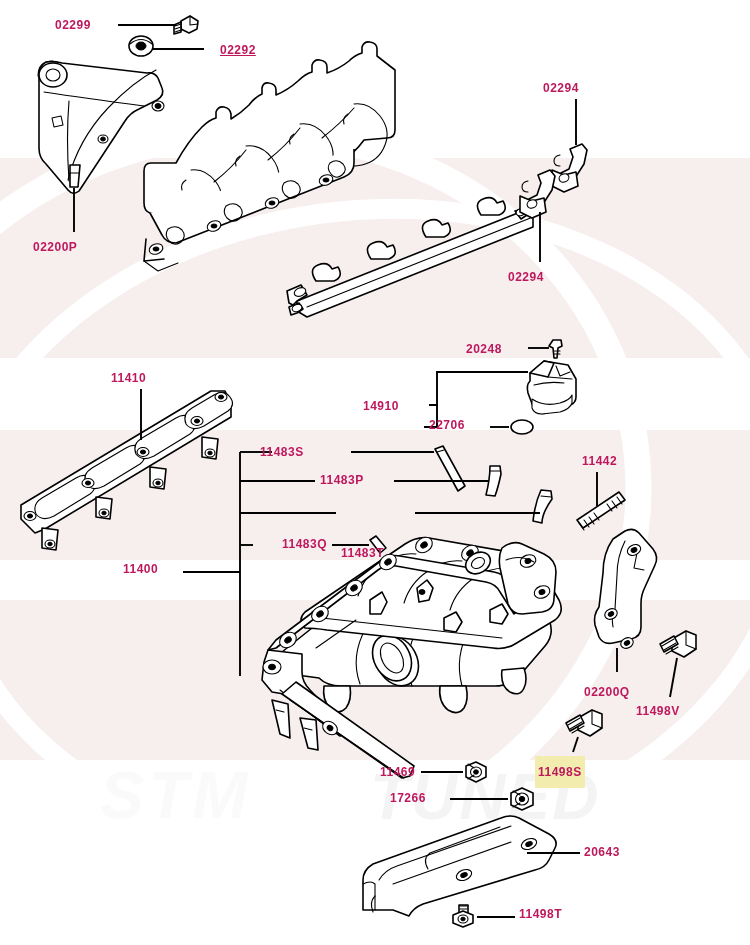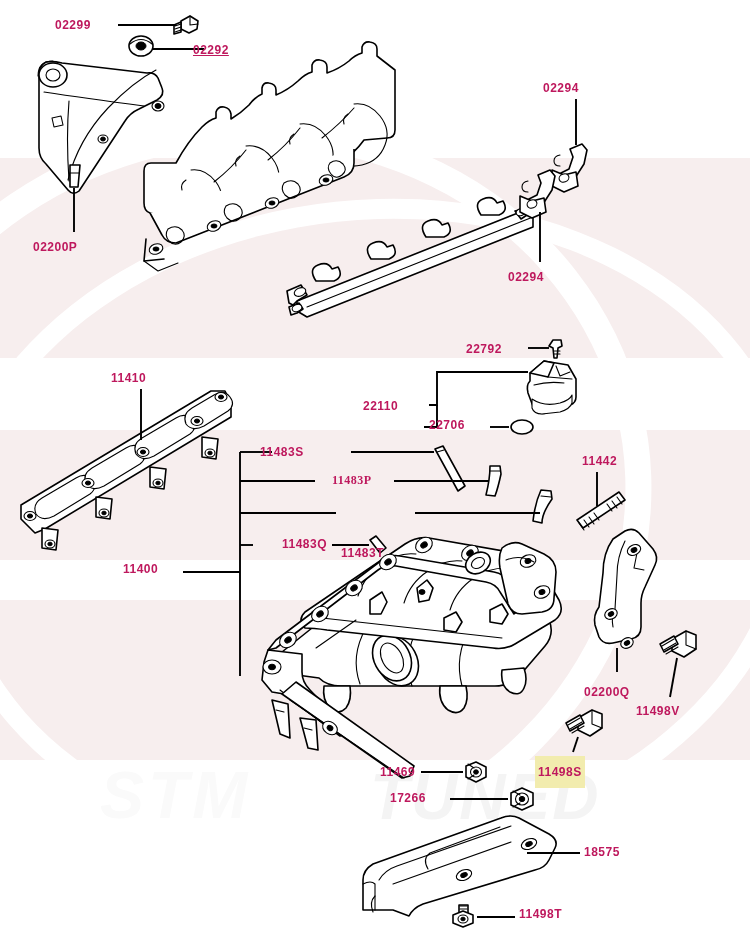--- a/index.html
+++ b/index.html
@@ -520,35 +520,35 @@
     <path class="leader" d="M421 772 L463 772"></path>
 
     <path class="leader" d="M450 799 L508 799"></path>
 
     <path class="leader" d="M527 853 L580 853"></path>
 
     <path class="leader" d="M477 917 L515 917"></path>
   </svg>
 
   <div class="lbl" style="left:55px;  top:19px;">02299</div>
-  <div class="lbl" style="left:193px; top:44px;text-decoration:underline;">02292</div>
+  <div class="lbl" style="left:220px; top:44px;text-decoration:underline;">02292</div>
   <div class="lbl" style="left:33px;  top:241px;">02200P</div>
   <div class="lbl" style="left:543px; top:82px;">02294</div>
   <div class="lbl" style="left:508px; top:271px;">02294</div>
-  <div class="lbl" style="left:466px; top:343px;">22792</div>
-  <div class="lbl" style="left:363px; top:400px;">22110</div>
+  <div class="lbl" style="left:466px; top:343px;">20248</div>
+  <div class="lbl" style="left:363px; top:400px;">14910</div>
   <div class="lbl" style="left:429px; top:419px;">22706</div>
   <div class="lbl" style="left:111px; top:372px;">11410</div>
   <div class="lbl" style="left:260px; top:446px;">11483S</div>
-  <div class="lbl" style="left:332px; top:474px;font-family:Liberation Serif, serif;">11483P</div>
+  <div class="lbl" style="left:320px; top:474px;">11483P</div>
   <div class="lbl" style="left:341px; top:530px;margin-top:17px;">11483T</div>
   <div class="lbl" style="left:258px; top:538px;margin-left:24px;">11483Q</div>
   <div class="lbl" style="left:123px; top:563px;">11400</div>
   <div class="lbl" style="left:582px; top:455px;">11442</div>
   <div class="lbl" style="left:584px; top:680px;margin-top:6px;">02200Q</div>
   <div class="lbl" style="left:636px; top:705px;">11498V</div>
   <div class="lbl hl" style="left:535px; top:756px;">11498S</div>
   <div class="lbl" style="left:361px; top:766px;margin-left:19px;">11469</div>
   <div class="lbl" style="left:390px; top:792px;">17266</div>
-  <div class="lbl" style="left:584px; top:846px;">18575</div>
+  <div class="lbl" style="left:584px; top:846px;">20643</div>
   <div class="lbl" style="left:519px; top:908px;">11498T</div>
 
 </div>
 
 </body></html>

